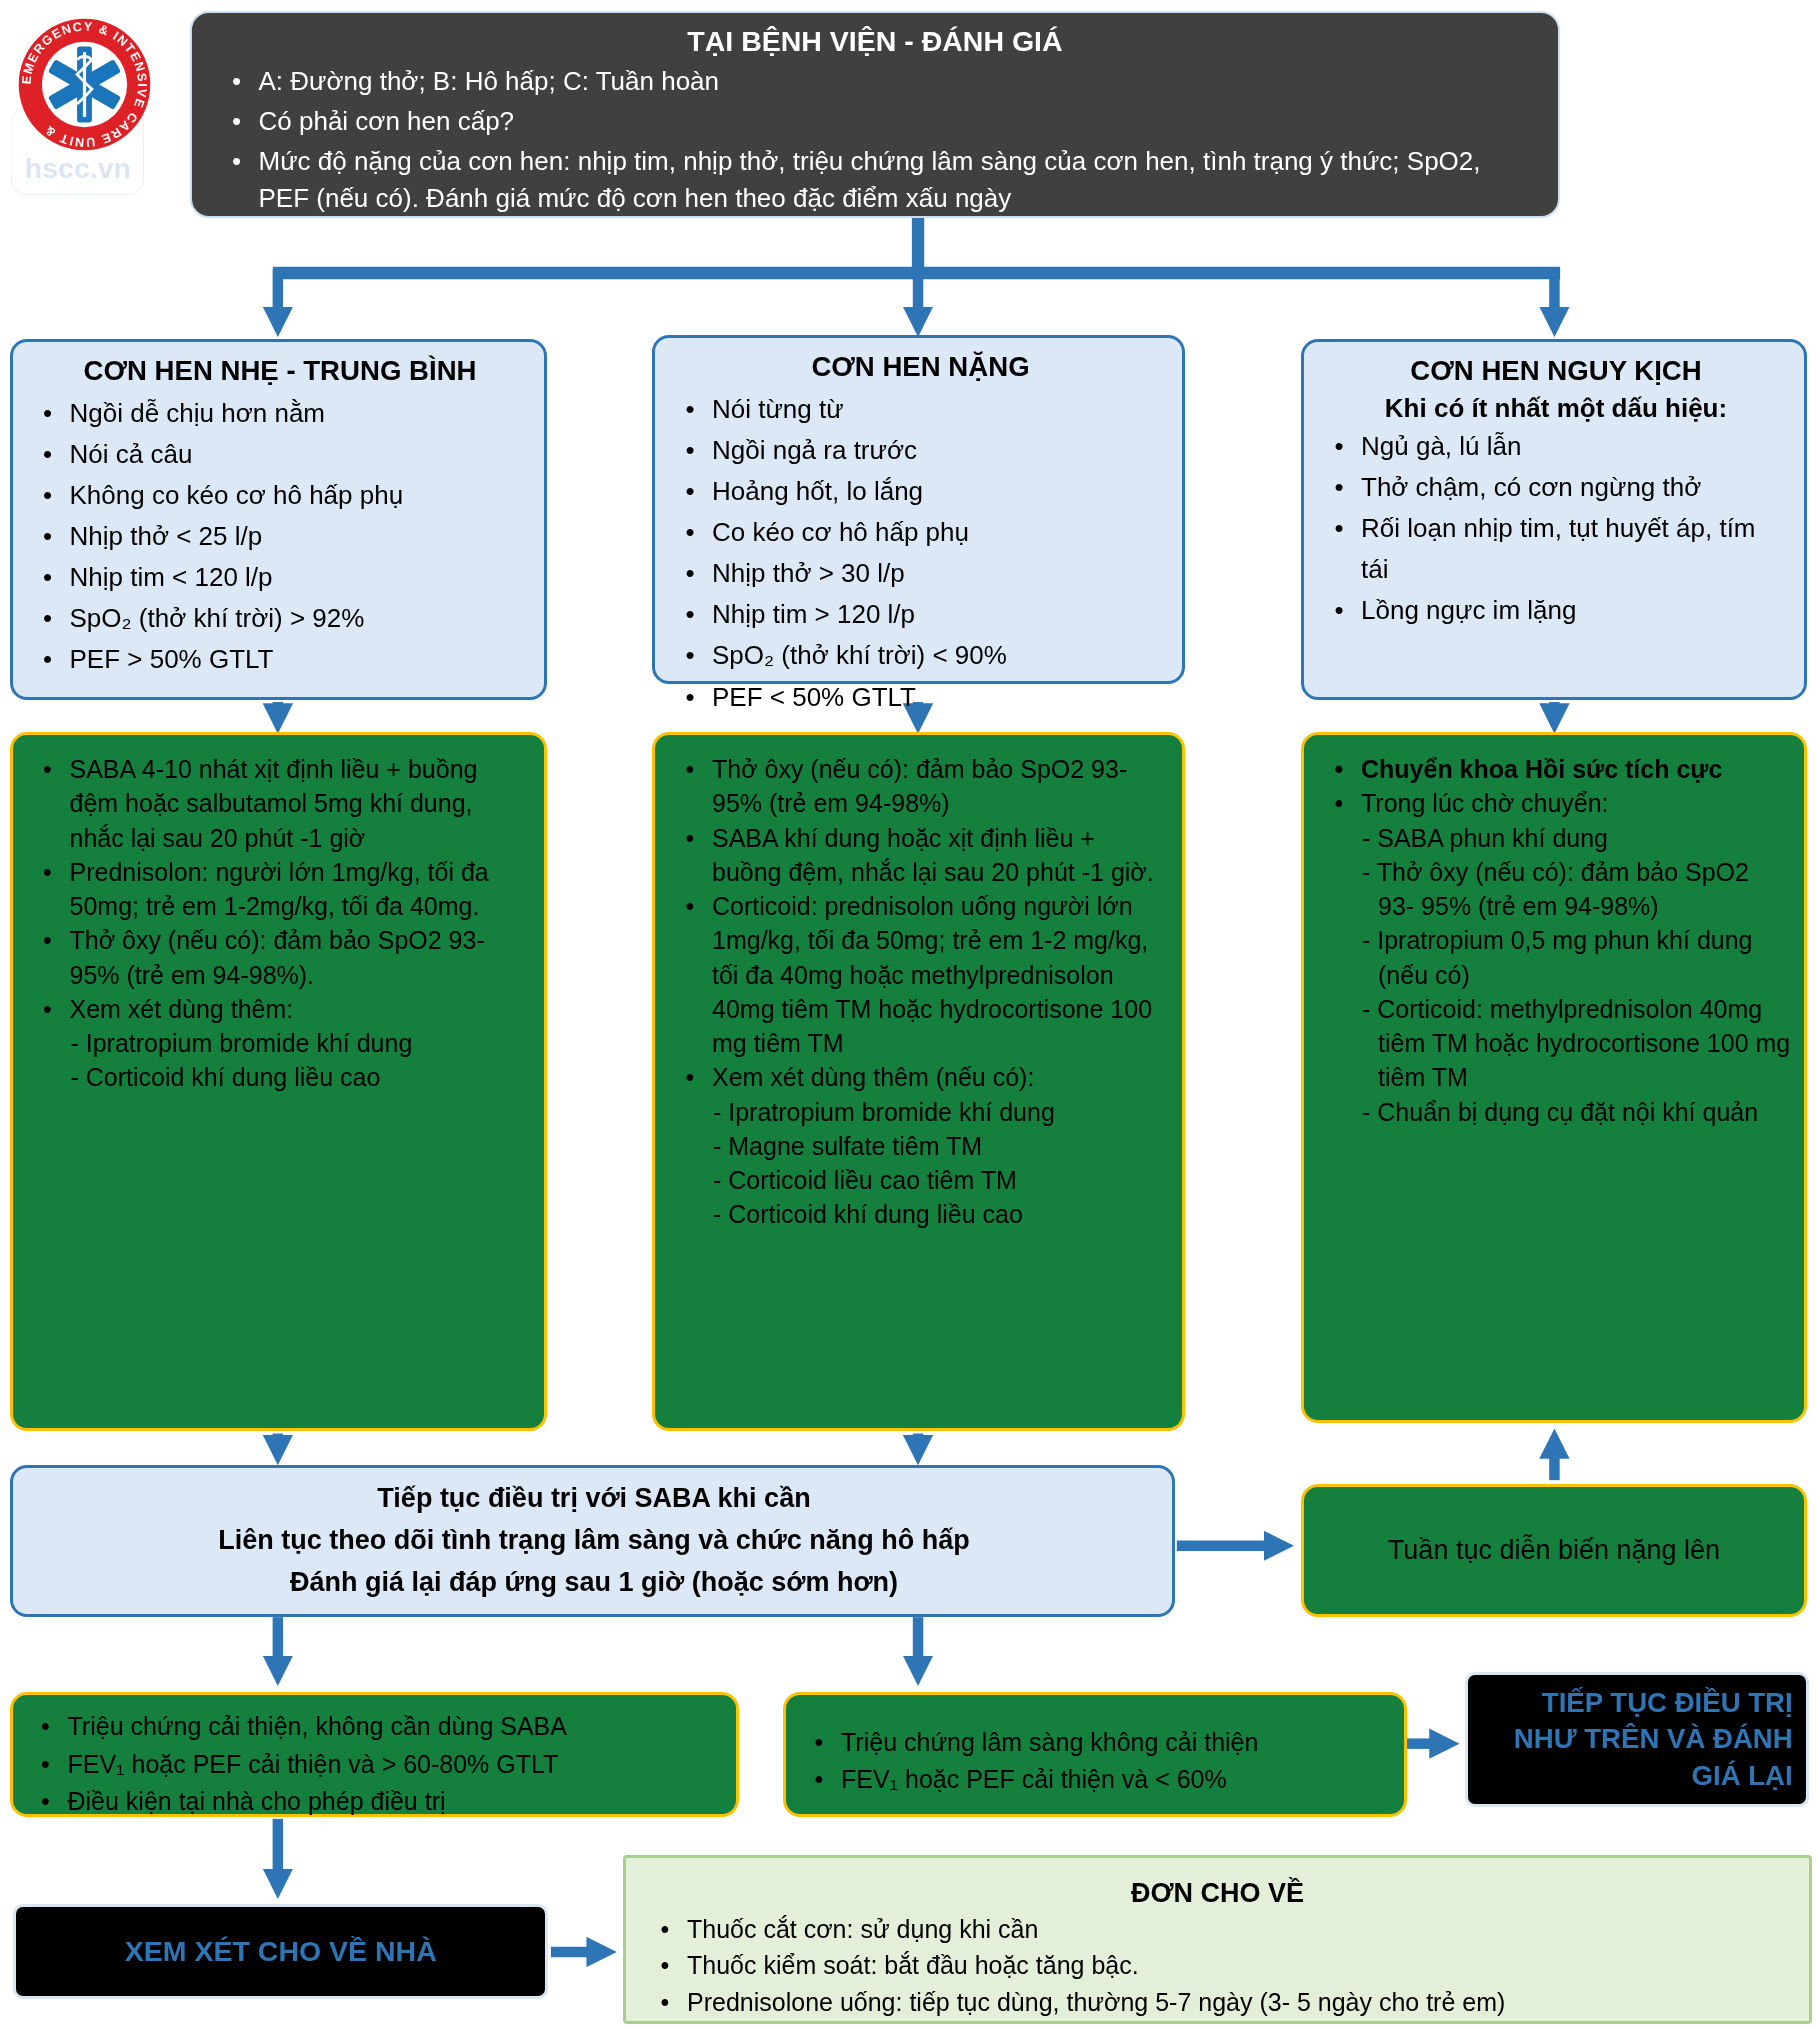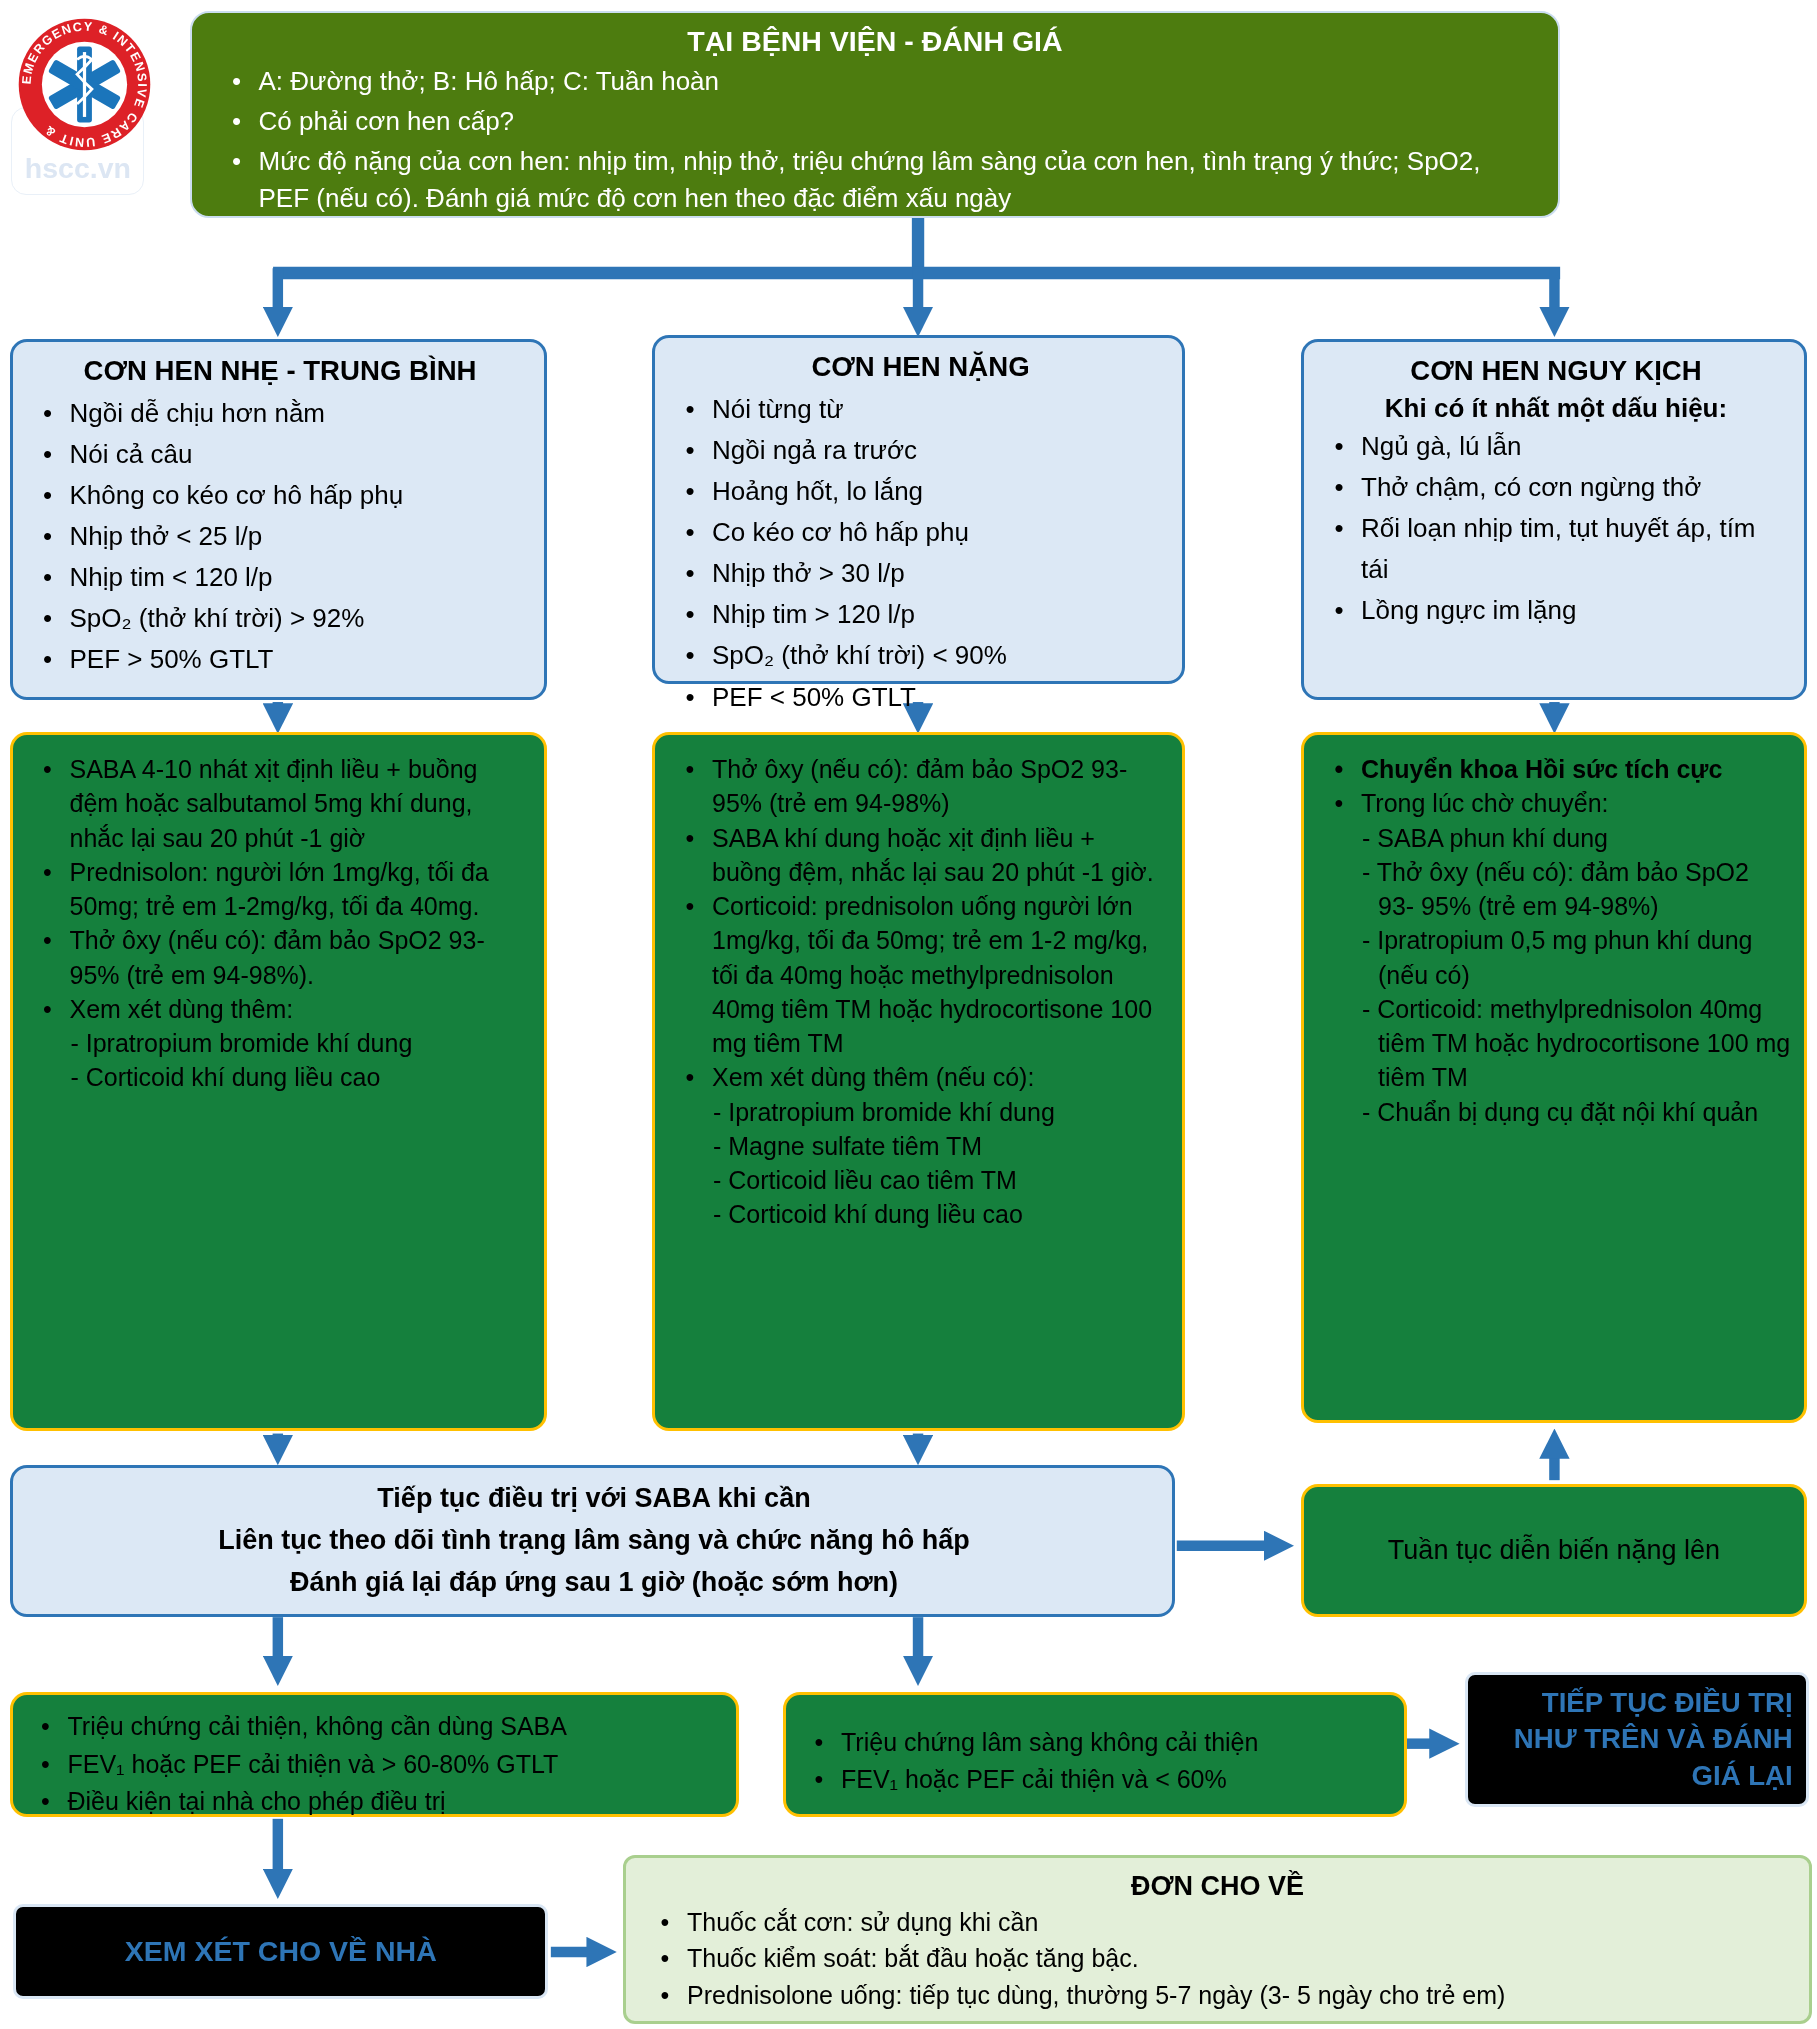--- a/index.html
+++ b/index.html
@@ -1,25 +1,25 @@
 <!DOCTYPE html>
 <html style="font-size:15px"><head>
 <meta charset="utf-8">
 <style>
   html,body{margin:0;padding:0;background:#ffffff;}
   #canvas{
     position:relative;width:1818px;height:2030px;overflow:hidden;
     font-family:"Liberation Sans","DejaVu Sans",sans-serif;color:#000;
   }
   .box{position:absolute;box-sizing:border-box;z-index:2;}
-  .panel-head{background:#4d7c0f;border:2.9px solid #CBDDF0;border-radius:19px;color:#fff;padding:11.4px 28.5px;}
+  .panel-head{background:#404040;border:2.9px solid #CBDDF0;border-radius:19px;color:#fff;padding:11.4px 28.5px;}
   .panel-blue{background:#DCE8F5;border:3.8px solid #2E75B6;border-radius:17px;padding:13.3px 15px 13.3px 19px;}
   .panel-yellow{background:#15803d;border:3.8px solid #FFC000;border-radius:17px;padding:17px 13.3px 17px 19px;}
   .panel-white{background:#000000;border:3.8px solid #D9E6F4;border-radius:10px;}
-  .panel-green{background:#E3EFD9;border:3.8px solid #A9CF8E;border-radius:12px;padding:13px 23px;}
+  .panel-green{background:#E3EFD9;border:3.8px solid #A9CF8E;border-radius:4px;padding:20px 23px;}
   .center-flex{display:flex;flex-direction:column;align-items:center;justify-content:center;text-align:right;}
   .panel-title{font-weight:bold;text-align:center;font-size:27.6px;margin:0 0 5.7px 0;}
   .panel-subtitle{font-weight:bold;text-align:center;font-size:26px;margin:0 0 1.9px 0;}
   .head-title{font-weight:bold;text-align:center;font-size:28.5px;margin:0 0 5.7px 0;}
   ul.bullets{margin:0;padding:0;list-style:none;}
   ul.bullets li{position:relative;padding-left:38px;}
   ul.bullets li::before{content:"\2022";position:absolute;left:11.4px;}
   ul.bullets li.dash{padding-left:55px;text-indent:-16px;}
   ul.bullets li.dash::before{content:none;}
   ul.bullets li.bold{font-weight:bold;}

